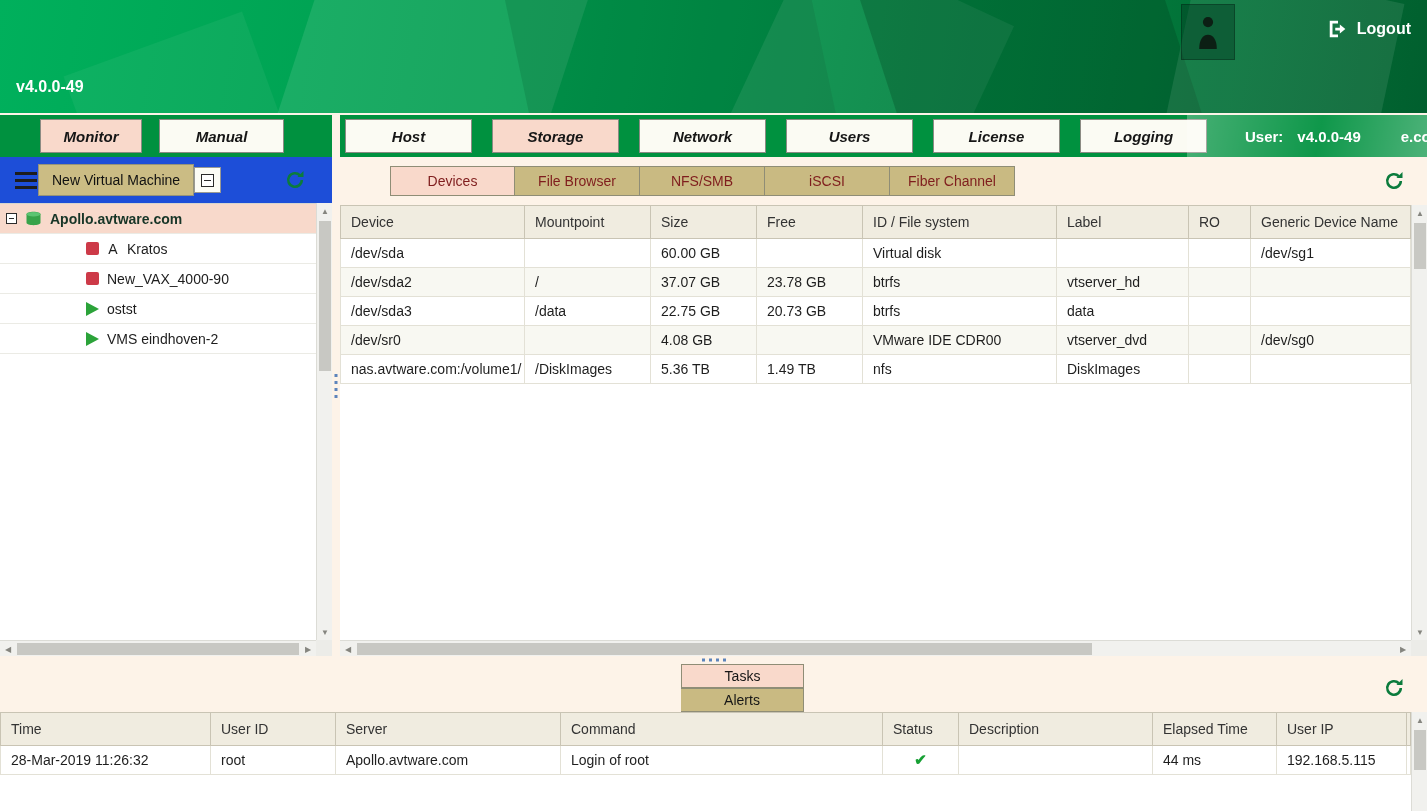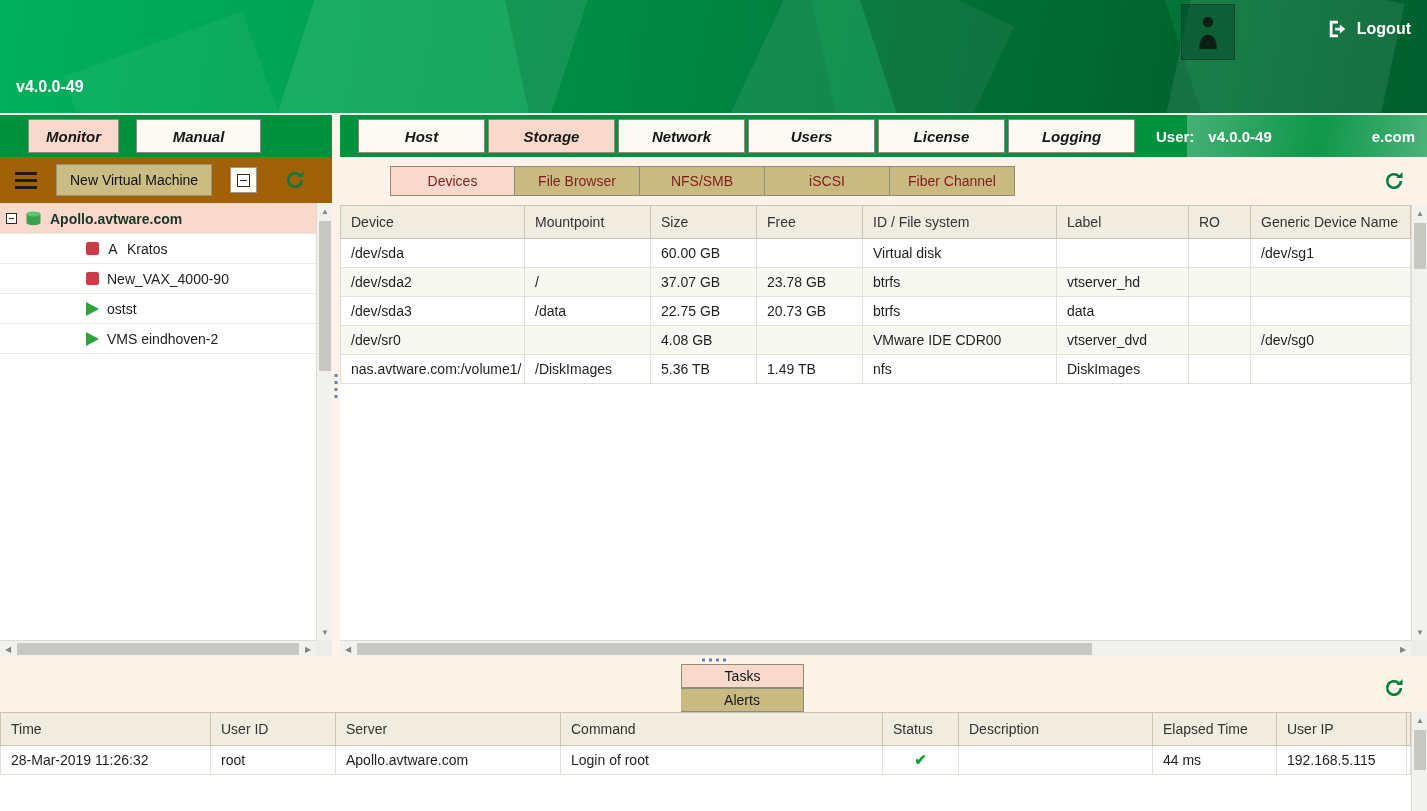--- a/index.html
+++ b/index.html
@@ -25,39 +25,39 @@
 
   
   .left-panel  { position:absolute; left:0;    top:115px; width:332px;  height:541px; background:#fdf3e8; }
   .right-panel { position:absolute; left:340px; top:115px; width:1087px; height:541px; background:#fdf3e8; }
   .v-splitter  { position:absolute; left:332px; top:115px; width:8px;   height:541px; background:#fdf3e8; }
   .dots-v { position:absolute; left:50%; top:50%; transform:translate(-50%,-50%); }
   .dots-v span { display:block; width:3px; height:3px; background:#5d84bb; margin:4px auto; }
 
   .strip { height:42px; background:#00913f; display:flex; align-items:center; position:relative; }
   .left-panel .strip { padding-left:28px; gap:17px; }
-  .right-panel .strip { padding-left:18px; gap:3px; overflow:hidden; }
+  .right-panel .strip { padding-left:5px; gap:20px; overflow:hidden; }
   .right-panel .strip::after { content:""; position:absolute; right:0; top:0; width:240px; height:100%;
     background:linear-gradient(100deg,rgba(255,255,255,.28),rgba(255,255,255,.06) 55%,rgba(255,255,255,.30)); pointer-events:none; }
 
   .tab { height:34px; display:flex; align-items:center; justify-content:center;
     font-style:italic; font-weight:bold; font-size:15px; color:#161616;
     background:#fbfbf3; border:1px solid #8b8b83; cursor:pointer; flex:0 0 auto; }
   .tab.active { background:#f9d9cb; }
-  .tab-monitor { width:91px; }
+  .tab-monitor { width:102px;margin-left:12px; }
   .tab-manual  { width:125px; }
   .rtab { width:127px; }
 
   .user-info { display:flex; align-items:center; gap:14px; margin-left:18px;
     color:#fff; font-weight:bold; font-size:15px; white-space:nowrap; z-index:1; }
   .strip-spacer { flex:1; }
   .server-suffix { margin-right:12px; color:#fff; font-weight:bold; font-size:15px; z-index:1; }
 
   
-  .toolbar { height:46px; display:flex; align-items:center; padding:0 14px; gap:18px; background:#a16207; }
+  .toolbar { height:46px; display:flex; align-items:center; padding:0 14px; background:#1d4ed8; }
   .hamburger-wrap { width:24px; height:22px; display:flex; align-items:center; justify-content:center; cursor:pointer; }
   .hamburger { width:22px; height:3px; background:#1d1d1d; box-shadow:0 -7px 0 #1d1d1d, 0 7px 0 #1d1d1d; }
   .btn-tan { background:#cbbc84; border:1px solid #95937a; padding:7px 13px; font-size:14px;
     color:#111; cursor:pointer; font-family:"Liberation Sans",sans-serif; }
   .btn-sq { width:27px; height:26px; background:#fcfcf5; border:1px solid #9a9a94;
     display:flex; align-items:center; justify-content:center; cursor:pointer; }
   .boxminus { width:13px; height:13px; border:1px solid #2b2b2b; position:relative; display:inline-block; background:#fff; flex:0 0 auto; }
   .boxminus::after { content:""; position:absolute; left:2px; right:2px; top:5px; height:1px; background:#2b2b2b; }
   .boxminus.small { width:11px; height:11px; }
   .boxminus.small::after { top:4px; }

